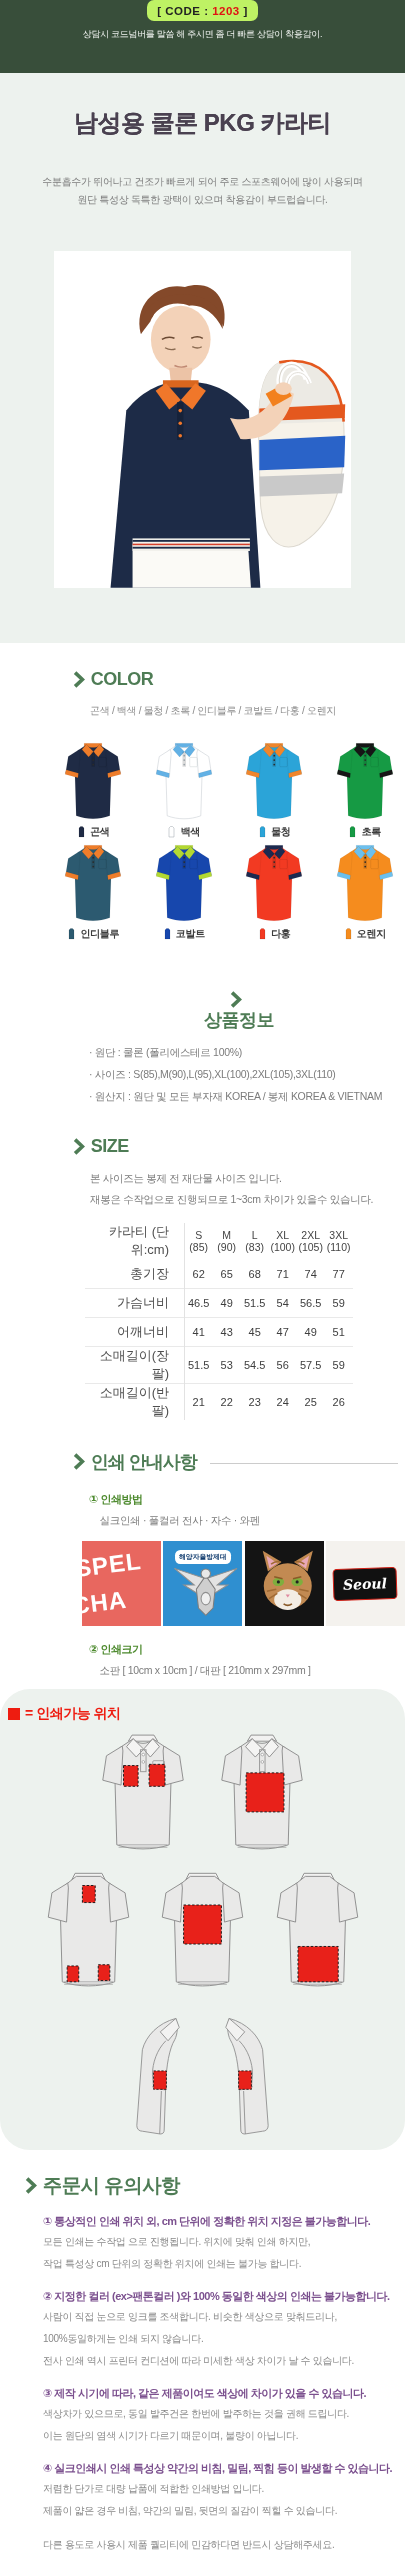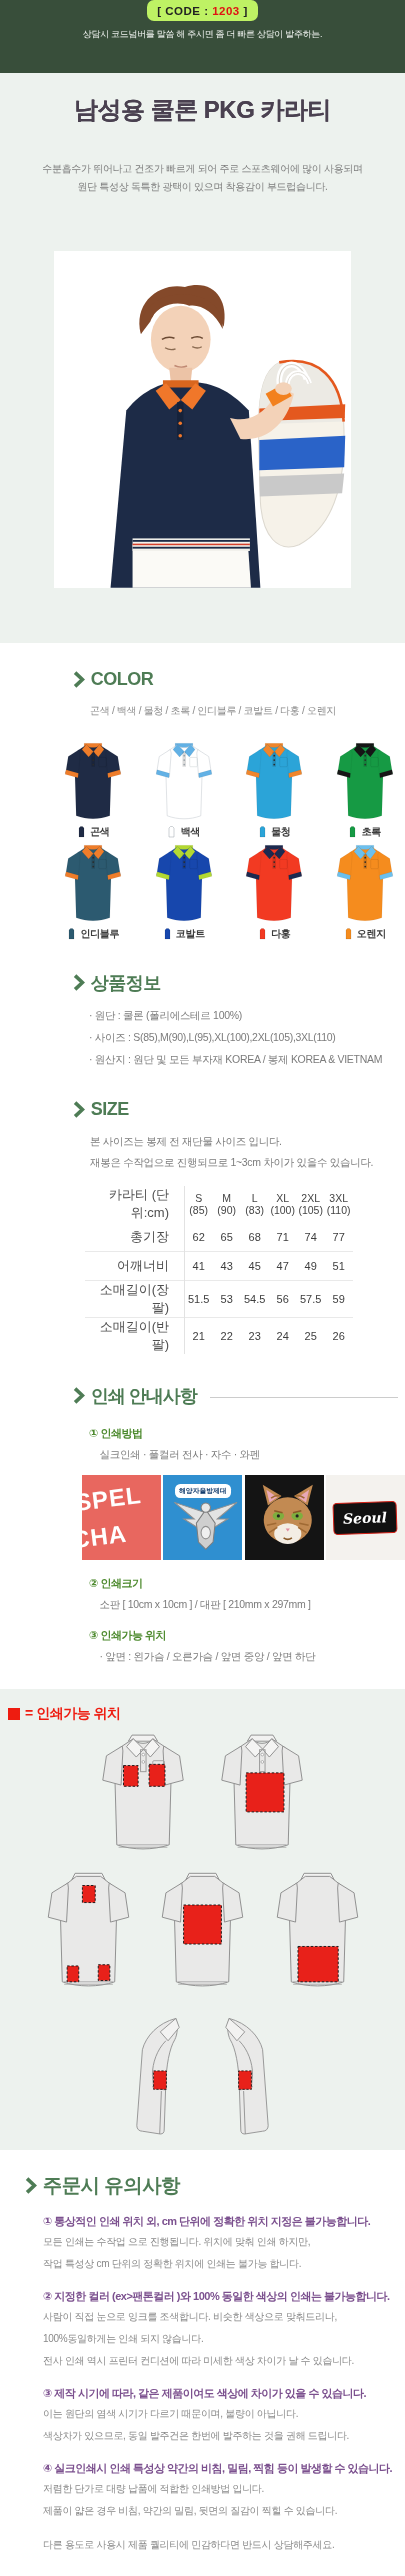--- a/index.html
+++ b/index.html
@@ -7,21 +7,21 @@
   .sec{position:relative;width:405px;overflow:hidden;box-sizing:border-box;}
 
   
   .sec-header{height:73px;background:#384e3a;text-align:center;}
   .code-box{display:inline-block;margin-top:0;background:#bef264;border-radius:7px;padding:4.7px 10.5px;font-size:11.5px;font-weight:bold;color:#222;letter-spacing:0.5px;}
   .code-box .code-val{color:#e01313;}
   .header-sub{margin-top:6.3px;color:#f2f5f2;font-size:9px;letter-spacing:-0.3px;}
 
   
   .sec-title{height:178px;background:#edf2ee;text-align:center;}
-  .page-title{padding-top:21px;font-size:24px;font-weight:bold;letter-spacing:-0.5px;
+  .page-title{padding-top:34px;font-size:24px;font-weight:bold;letter-spacing:-0.5px;
     background:linear-gradient(125deg,#3e3744 10%,#675b6b 90%);-webkit-background-clip:text;background-clip:text;color:#4a4150;}
   .page-desc{margin-top:34px;color:#7e7e7e;font-size:10px;line-height:1.75;letter-spacing:-0.3px;}
 
   
   .sec-photo{height:392px;background:#edf2ee;}
   .photo-box{position:absolute;left:54px;top:0;width:297px;height:337px;background:#ffffff;}
 
   
   .sec-main{height:1046px;background:#ffffff;padding-left:48px;}
   .sec-h{display:flex;align-items:center;margin-left:25px;}
@@ -32,21 +32,21 @@
   .color-head{padding-top:26px;}
   .color-list{margin:13.6px 0 0 42px;color:#8a8a8a;font-size:10px;letter-spacing:-0.3px;}
 
   .shirt-grid{width:362px;margin:20px auto 0 auto;display:grid;grid-template-columns:repeat(4,1fr);row-gap:1px;}
   .shirt-fig{text-align:center;}
   .shirt-fig svg.polo{width:72px;height:84px;display:block;margin:0 auto;}
   .swatch-row{display:flex;align-items:center;justify-content:center;margin-top:3.1px;gap:4.2px;}
   .swatch-row svg{width:9px;height:12px;}
   .swatch-row .nm{font-size:10px;color:#3d3d3d;font-weight:600;letter-spacing:-0.3px;}
 
-  .info-head{margin-top:30px;}
+  .info-head{margin-top:50px;flex-direction:column;}
   .info-list{margin:9.4px 0 0 41px;color:#7c7c7c;font-size:10.5px;line-height:2.1;letter-spacing:-0.3px;}
 
   .size-head{margin-top:29px;}
   .size-note{margin:10.5px 0 0 42px;color:#7c7c7c;font-size:10.5px;line-height:2.0;letter-spacing:-0.3px;}
 
   table.size-tbl{border-collapse:collapse;margin:13.6px 0 0 37px;}
   .size-tbl th,.size-tbl td{font-weight:normal;padding:0;}
   .size-tbl .lbl{width:84px;text-align:right;padding-right:14.7px;color:#4f4f4f;font-size:13px;border-right:0.5px solid #e2e2e2;}
   .size-tbl td{width:28px;text-align:center;color:#3e3e3e;font-size:11px;}
   .size-tbl tr{height:29px;border-bottom:0.5px solid #e9e9e9;}
@@ -70,21 +70,21 @@
   .tile-silk .l1{left:-7.3px;top:9.4px;}
   .tile-silk .l2{left:-10.5px;top:48px;}
   .tile-transfer{background:#2f8fd0;}
   .tile-transfer .pill{position:absolute;left:50%;top:8.4px;transform:translateX(-50%);background:#fff;border-radius:5.2px;padding:2.1px 4.2px;font-size:6.8px;font-weight:bold;color:#123c6e;white-space:nowrap;}
   .tile-emb{background:#141414;}
   .tile-patch{background:#f4f2ee;}
   .patch{position:absolute;left:50%;top:50%;transform:translate(-50%,-50%) rotate(-2deg);background:#111;border:1.6px solid #d42016;border-radius:4.2px;width:62px;height:30px;display:flex;align-items:center;justify-content:center;}
   .patch .tx{color:#fff;font-family:"DejaVu Serif","Liberation Serif",serif;font-style:italic;font-weight:bold;font-size:14px;}
 
   
-  .sec-diagram{height:461px;background:#edf2ee;}
+  .sec-diagram{height:461px;background:#edf2ee;border-radius:30px;}
   .legend{display:flex;align-items:center;gap:5.2px;margin:15.7px 0 0 7.9px;}
   .legend .sq{width:12px;height:12px;background:#ee1c10;}
   .legend .tx{color:#ee1c10;font-size:14px;font-weight:bold;letter-spacing:-0.5px;}
   .dia-row{display:flex;justify-content:center;align-items:flex-end;}
   .row-front{margin-top:6.3px;gap:21px;}
   .row-back{margin-top:9.4px;gap:11.5px;}
   .row-sleeve{margin-top:21px;gap:13.6px;}
   .dia-row svg{display:block;}
   .flip{transform:scaleX(-1);}
 
@@ -100,21 +100,21 @@
 </style>
 </head>
 <body>
 
 <div class="sec sec-header">
   <div class="code-box">
     <span>[ CODE :</span>
     <span class="code-val">1203</span>
     <span>]</span>
   </div>
-  <div class="header-sub">상담시 코드넘버를 말씀 해 주시면 좀 더 빠른 상담이 발주하는.</div>
+  <div class="header-sub">상담시 코드넘버를 말씀 해 주시면 좀 더 빠른 상담이 착용감이.</div>
 </div>
 
 <div class="sec sec-title">
   <div class="page-title">남성용 쿨론 PKG 카라티</div>
   <div class="page-desc">
     <div>수분흡수가 뛰어나고 건조가 빠르게 되어 주로 스포츠웨어에 많이 사용되며</div>
     <div>원단 특성상 독특한 광택이 있으며 착용감이 부드럽습니다.</div>
   </div>
 </div>
 
@@ -431,20 +431,29 @@
         <tr>
           <th class="lbl">총기장</th>
           <td>62</td>
           <td>65</td>
           <td>68</td>
           <td>71</td>
           <td>74</td>
           <td>77</td>
         </tr>
         <tr>
+          <th class="lbl">가슴너비</th>
+          <td>46.5</td>
+          <td>49</td>
+          <td>51.5</td>
+          <td>54</td>
+          <td>56.5</td>
+          <td>59</td>
+        </tr>
+        <tr>
           <th class="lbl">어깨너비</th>
           <td>41</td>
           <td>43</td>
           <td>45</td>
           <td>47</td>
           <td>49</td>
           <td>51</td>
         </tr>
         <tr>
           <th class="lbl">소매길이(장팔)</th>
@@ -664,22 +673,22 @@
         <p>작업 특성상 cm 단위의 정확한 위치에 인쇄는 불가능 합니다.</p>
       </div>
       <div class="note">
         <h4>② 지정한 컬러 (ex&gt;팬톤컬러 )와 100% 동일한 색상의 인쇄는 불가능합니다.</h4>
         <p>사람이 직접 눈으로 잉크를 조색합니다. 비슷한 색상으로 맞춰드리나,</p>
         <p>100%동일하게는 인쇄 되지 않습니다.</p>
         <p>전사 인쇄 역시 프린터 컨디션에 따라 미세한 색상 차이가 날 수 있습니다.</p>
       </div>
       <div class="note">
         <h4>③ 제작 시기에 따라, 같은 제품이여도 색상에 차이가 있을 수 있습니다.</h4>
+        <p>색상차가 있으므로, 동일 발주건은 한번에 발주하는 것을 권해 드립니다.</p>
         <p>이는 원단의 염색 시기가 다르기 때문이며, 불량이 아닙니다.</p>
-        <p>색상차가 있으므로, 동일 발주건은 한번에 발주하는 것을 권해 드립니다.</p>
       </div>
       <div class="note">
         <h4>④ 실크인쇄시 인쇄 특성상 약간의 비침, 밀림, 찍힘 등이 발생할 수 있습니다.</h4>
         <p>저렴한 단가로 대량 납품에 적합한 인쇄방법 입니다.</p>
         <p>제품이 얇은 경우 비침, 약간의 밀림, 뒷면의 질감이 찍힐 수 있습니다.</p>
       </div>
       <div class="note">
         <p>다른 용도로 사용시 제품 퀄리티에 민감하다면 반드시 상담해주세요.</p>
       </div>
     </div>

